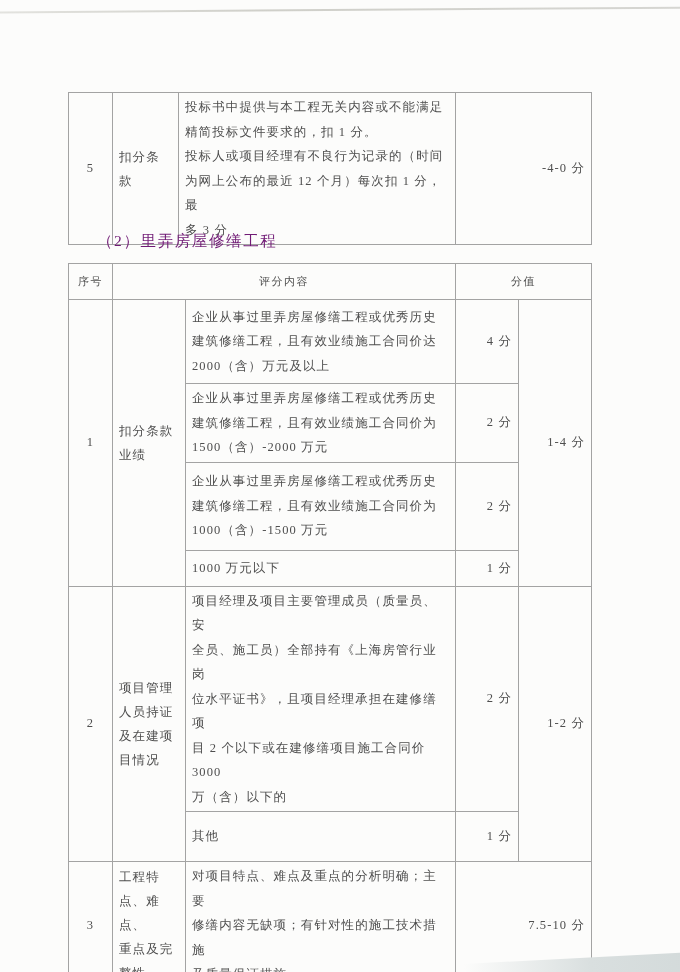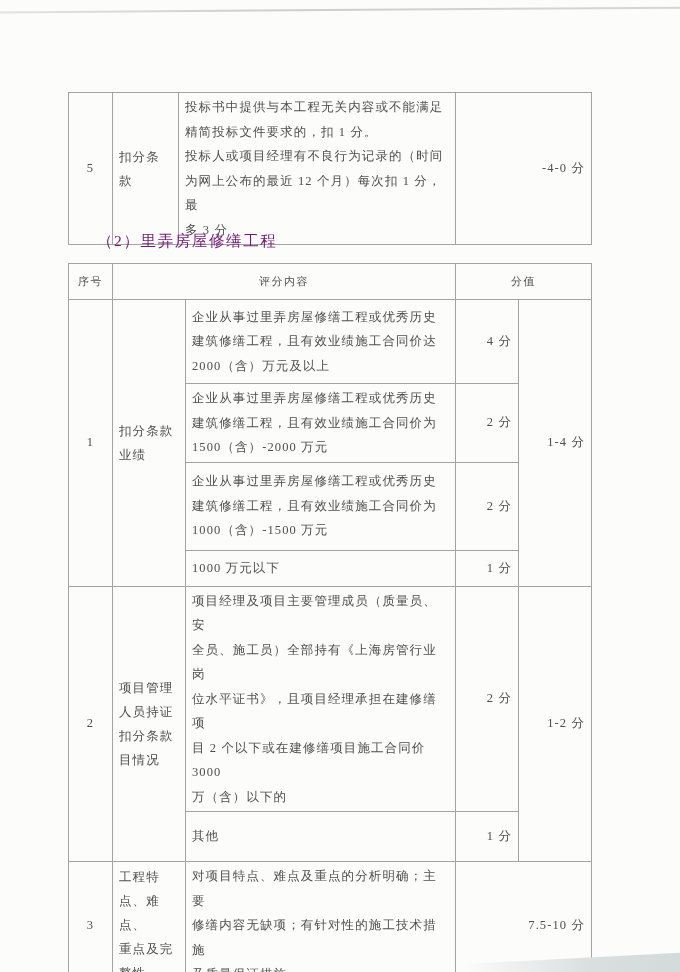--- a/index.html
+++ b/index.html
@@ -148,21 +148,21 @@
     </tr>
     <tr style="height:36px">
       <td class="c-content">1000 万元以下</td>
       <td class="c-score">1 分</td>
     </tr>
 
     <tr style="height:135px">
       <td class="c-no" rowspan="2">2</td>
       <td class="c-cat" rowspan="2">项目管理
 人员持证
-扣分条款
+及在建项
 目情况</td>
       <td class="c-content">项目经理及项目主要管理成员（质量员、安
 全员、施工员）全部持有《上海房管行业岗
 位水平证书》，且项目经理承担在建修缮项
 目 2 个以下或在建修缮项目施工合同价 3000
 万（含）以下的</td>
       <td class="c-score">2 分</td>
       <td class="c-range" rowspan="2">1-2 分</td>
     </tr>
     <tr style="height:50px">

